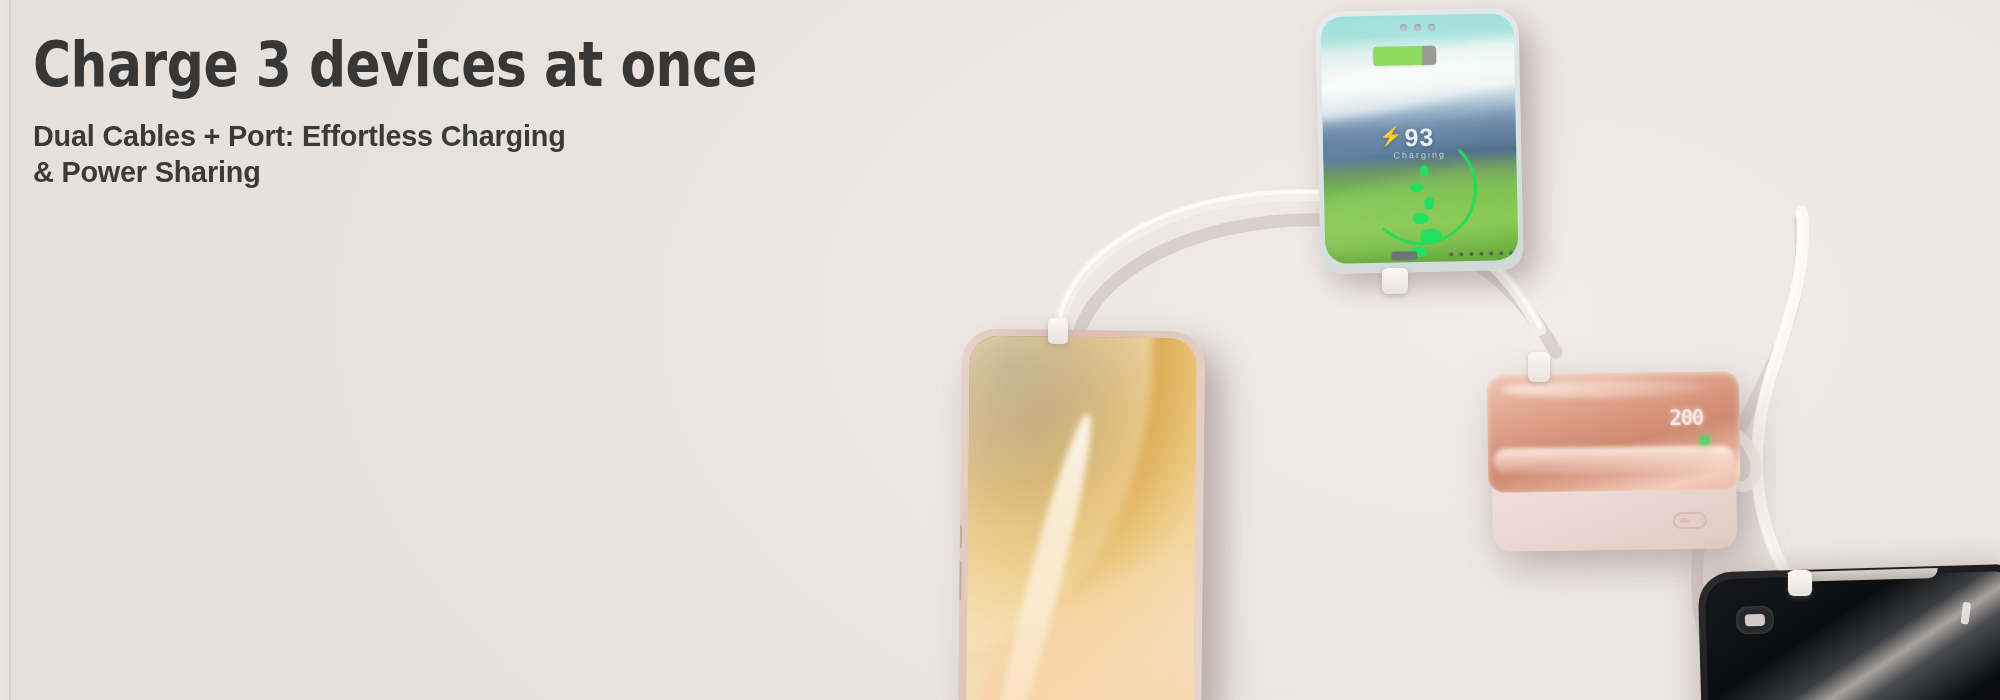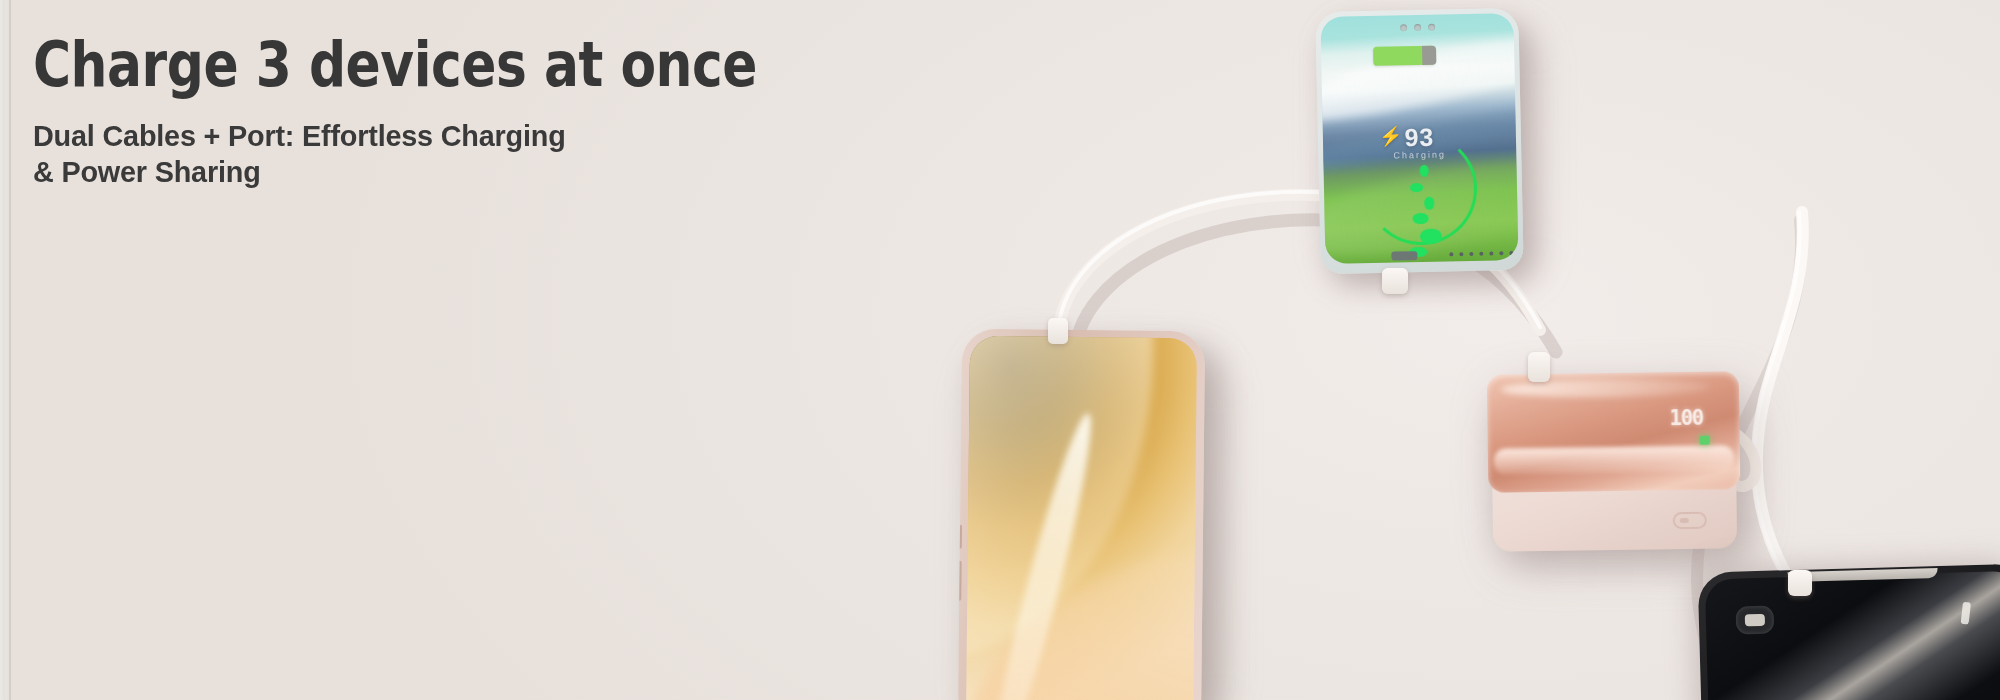--- a/index.html
+++ b/index.html
@@ -382,21 +382,21 @@
     </div>
 
     <div class="connector" style="left:108px;top:318px;width:20px;height:26px;border-radius:5px;"></div>
 
     <div id="powerbank">
       <div id="pb-base"></div>
       <div id="pb-top">
         <div id="pb-top-highlight"></div>
         <div id="pb-top-gloss"></div>
         <div id="pb-display">
-          <div id="pb-display-value">100</div>
+          <div id="pb-display-value">200</div>
           <div id="pb-display-led"></div>
         </div>
       </div>
       <div id="pb-logo"></div>
     </div>
 
     <div class="connector" style="left:588px;top:352px;width:22px;height:30px;border-radius:6px;"></div>
 
     <div id="phone-dark">
       <div id="phone-dark-screen">

